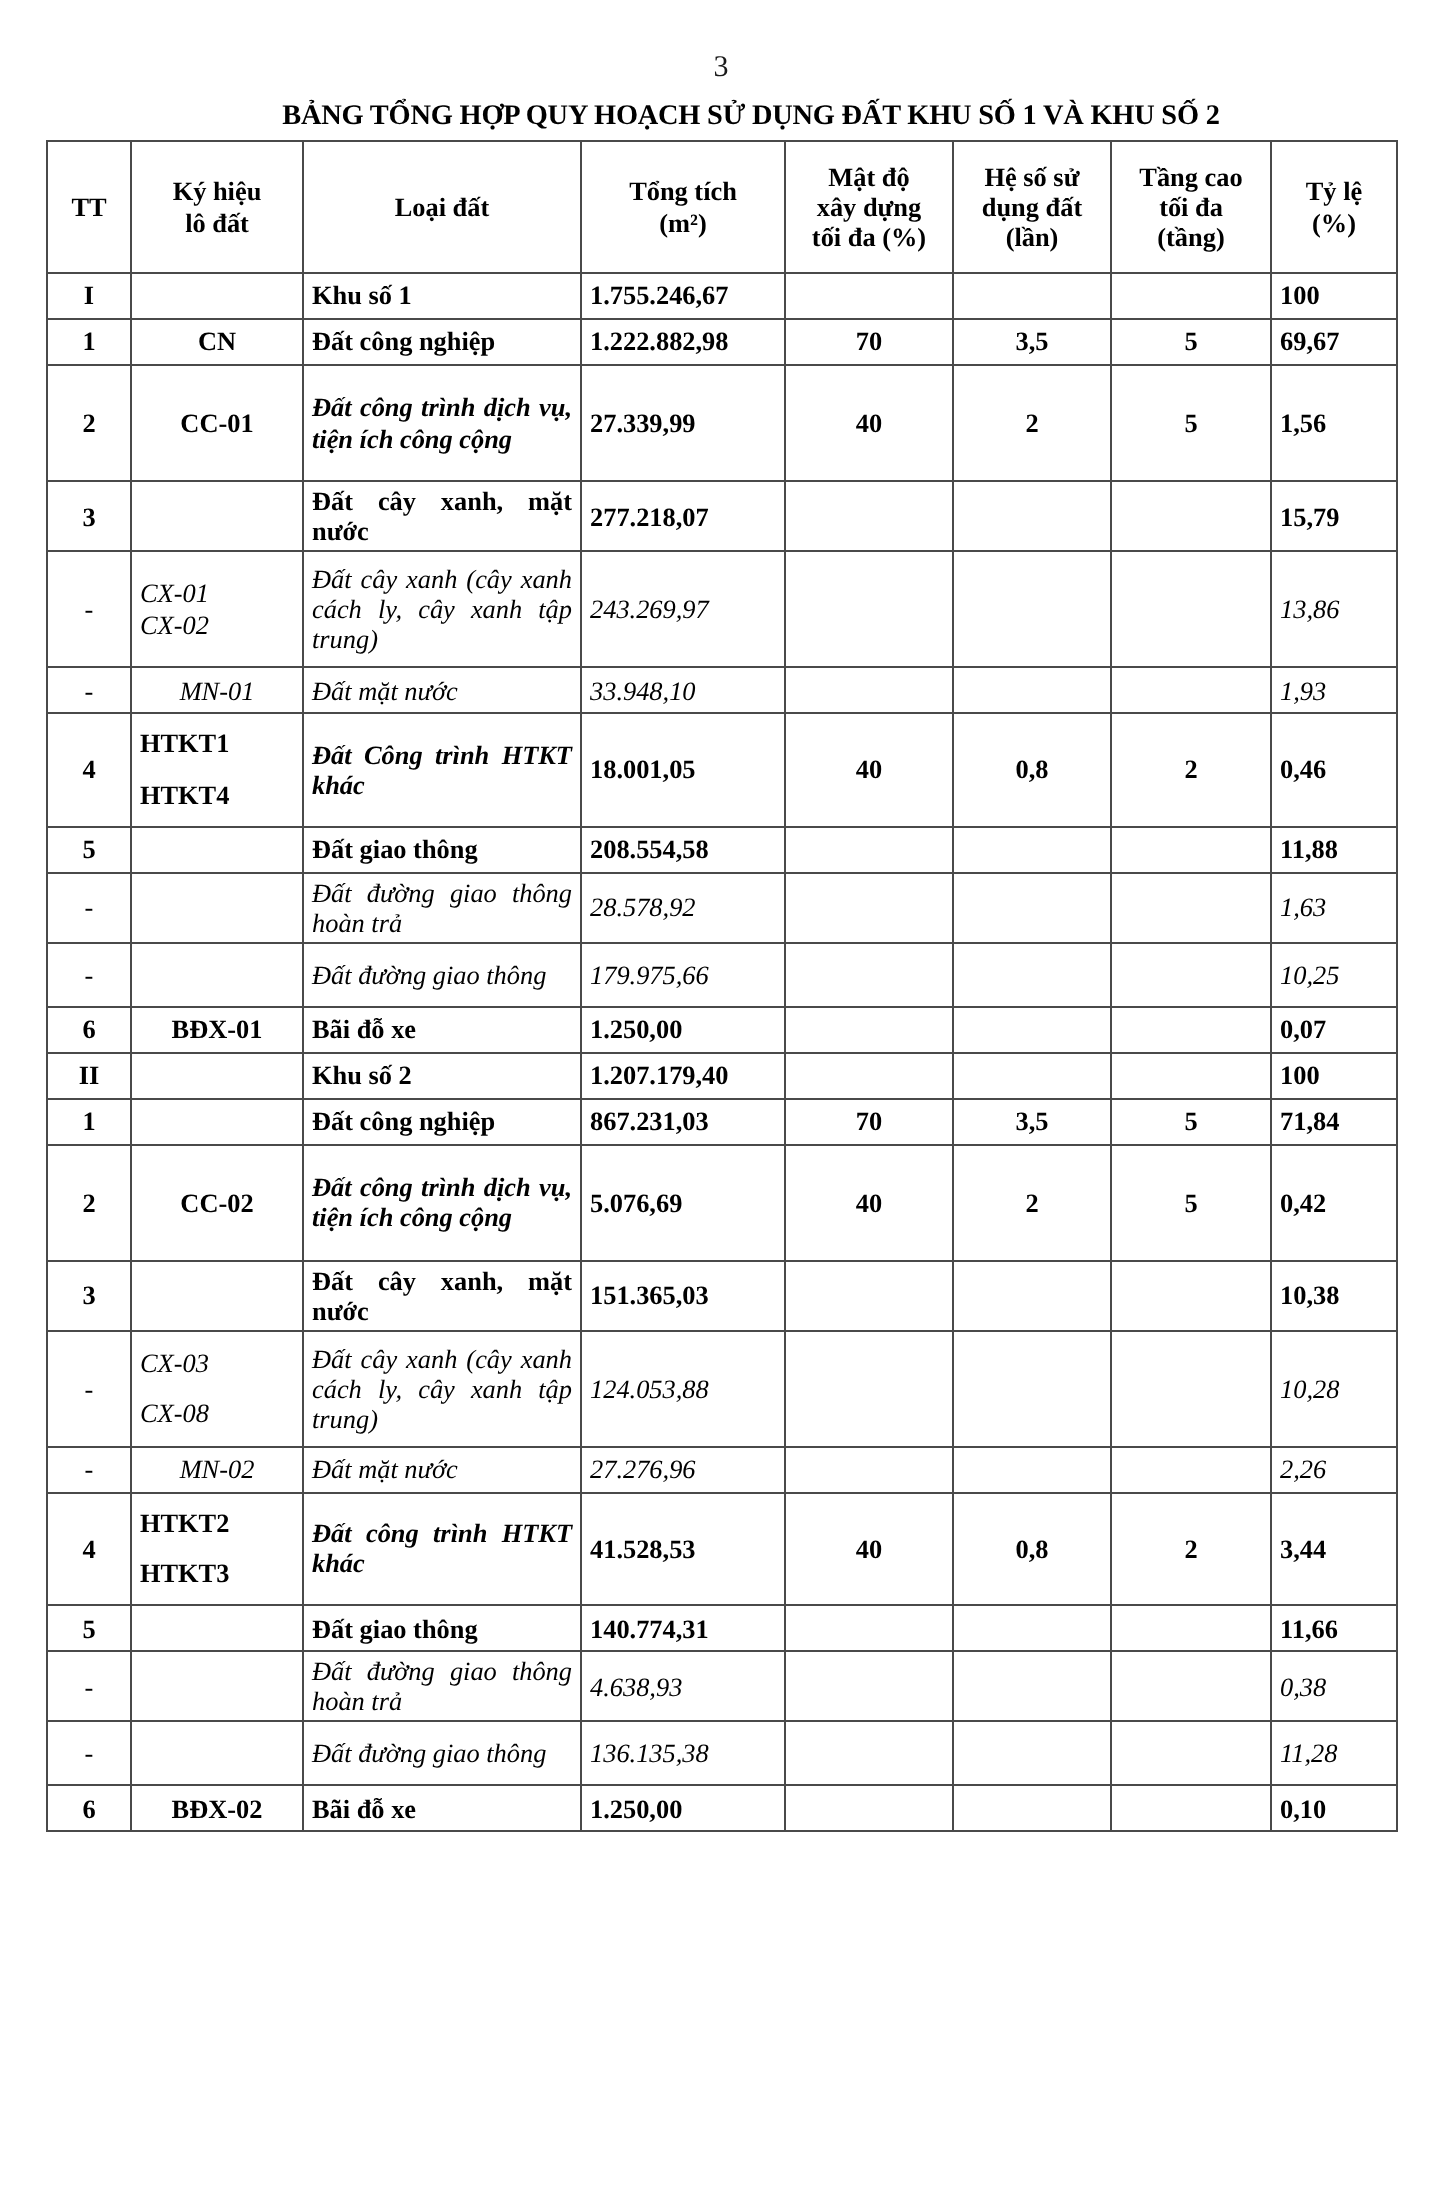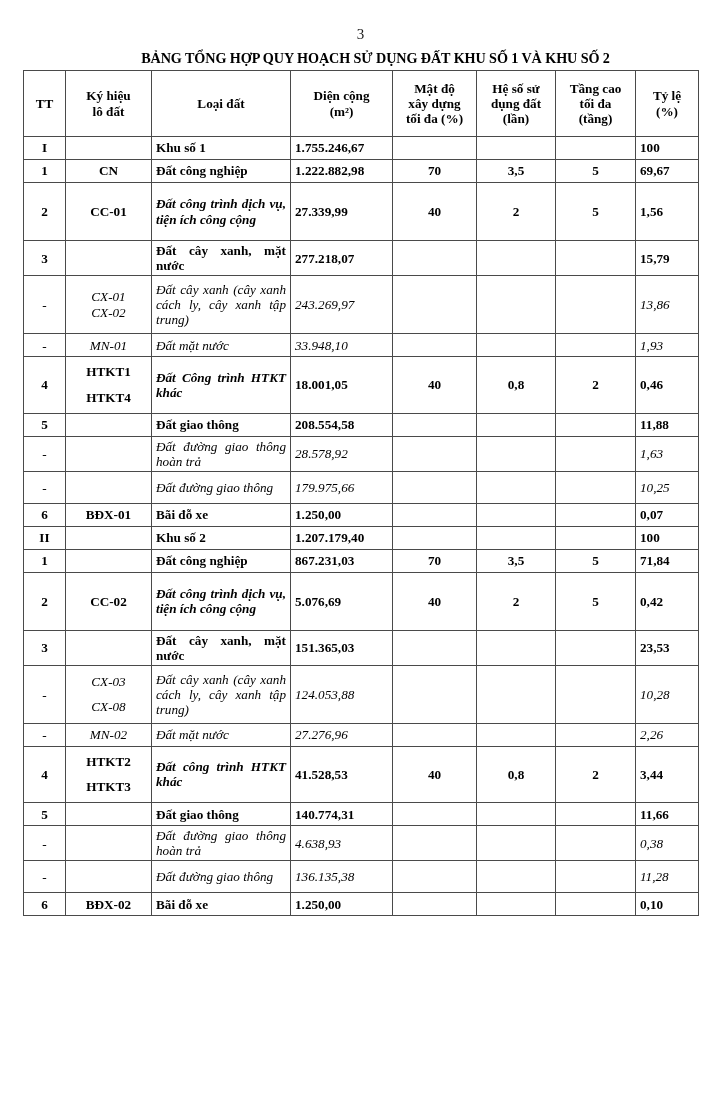--- a/index.html
+++ b/index.html
@@ -109,21 +109,21 @@
     hyphens: none;
   }
   .type-cell.just {
     text-align: justify;
     text-align-last: left;
     font-style: italic;
   }
 
   .sym-stack {
     display: block;
-    text-align: center;
+    text-align: left;
     line-height: 1.2;
   }
   .sym-stack.loose { line-height: 1.95; }
 
   .num {
     text-align: left;
     padding-right: 7px;
     white-space: nowrap;
   }
 
@@ -163,21 +163,21 @@
       </colgroup>
       <thead>
         <tr>
           <th>TT</th>
           <th>
             <span>Ký hiệu</span><br>
             <span>lô đất</span>
           </th>
           <th>Loại đất</th>
           <th>
-            <span>Diện cộng</span><br>
+            <span>Tổng tích</span><br>
             <span>(m²)</span>
           </th>
           <th>
             <span>Mật độ</span><br>
             <span>xây dựng</span><br>
             <span>tối đa (%)</span>
           </th>
           <th>
             <span>Hệ số sử</span><br>
             <span>dụng đất</span><br>
@@ -342,21 +342,21 @@
             <td class="num bold">0,42</td>
           </tr>
           <tr class="r-med">
             <td class="ctr bold">3</td>
             <td class="ctr bold"></td>
             <td class="type-cell bold">Đất cây xanh, mặt nước</td>
             <td class="num bold">151.365,03</td>
             <td class="ctr bold"></td>
             <td class="ctr bold"></td>
             <td class="ctr bold"></td>
-            <td class="num bold">23,53</td>
+            <td class="num bold">10,38</td>
           </tr>
           <tr class="r-xtall">
             <td class="ctr ital">-</td>
             <td class="ctr ital">
               <span class="sym-stack loose">CX-03</span>
               <span class="sym-stack loose">CX-08</span>
             </td>
             <td class="type-cell ital just">Đất cây xanh (cây xanh cách ly, cây xanh tập trung)</td>
             <td class="num ital">124.053,88</td>
             <td class="ctr ital"></td>

